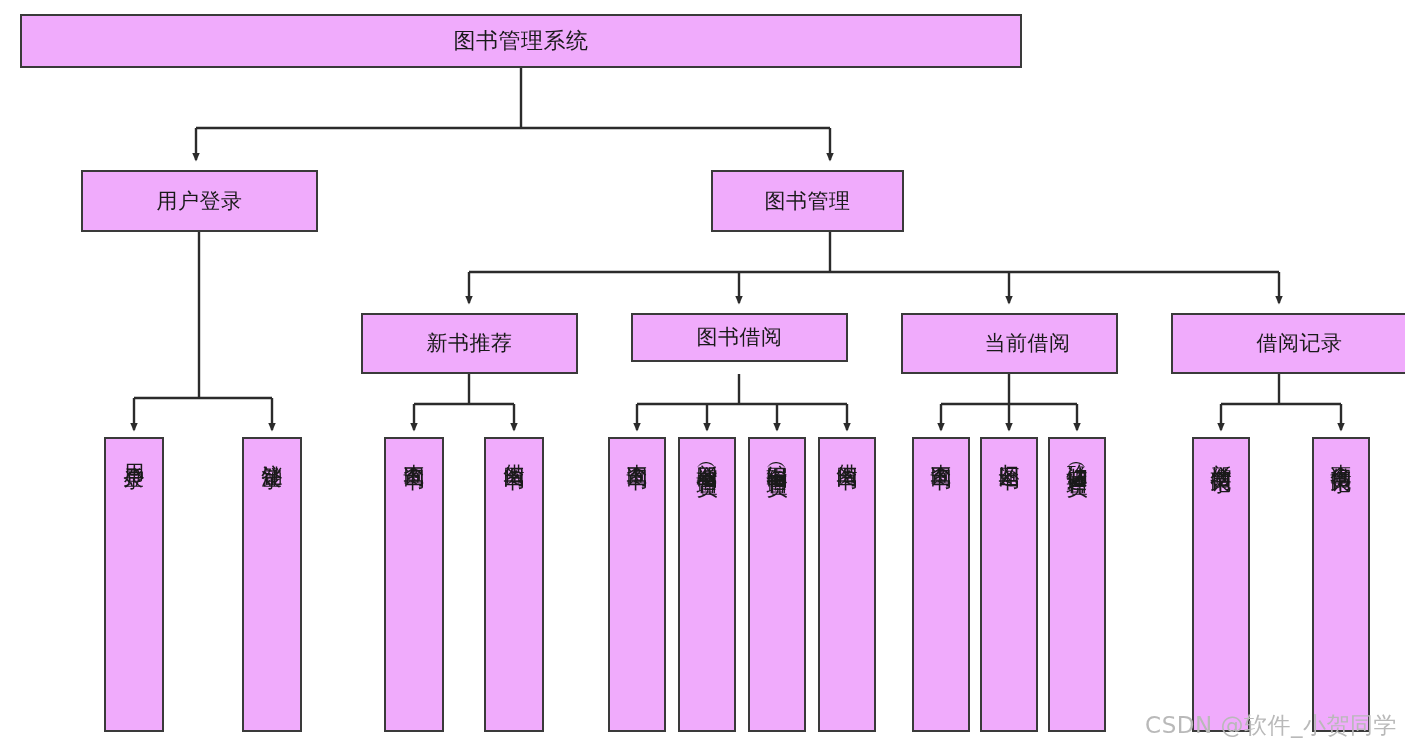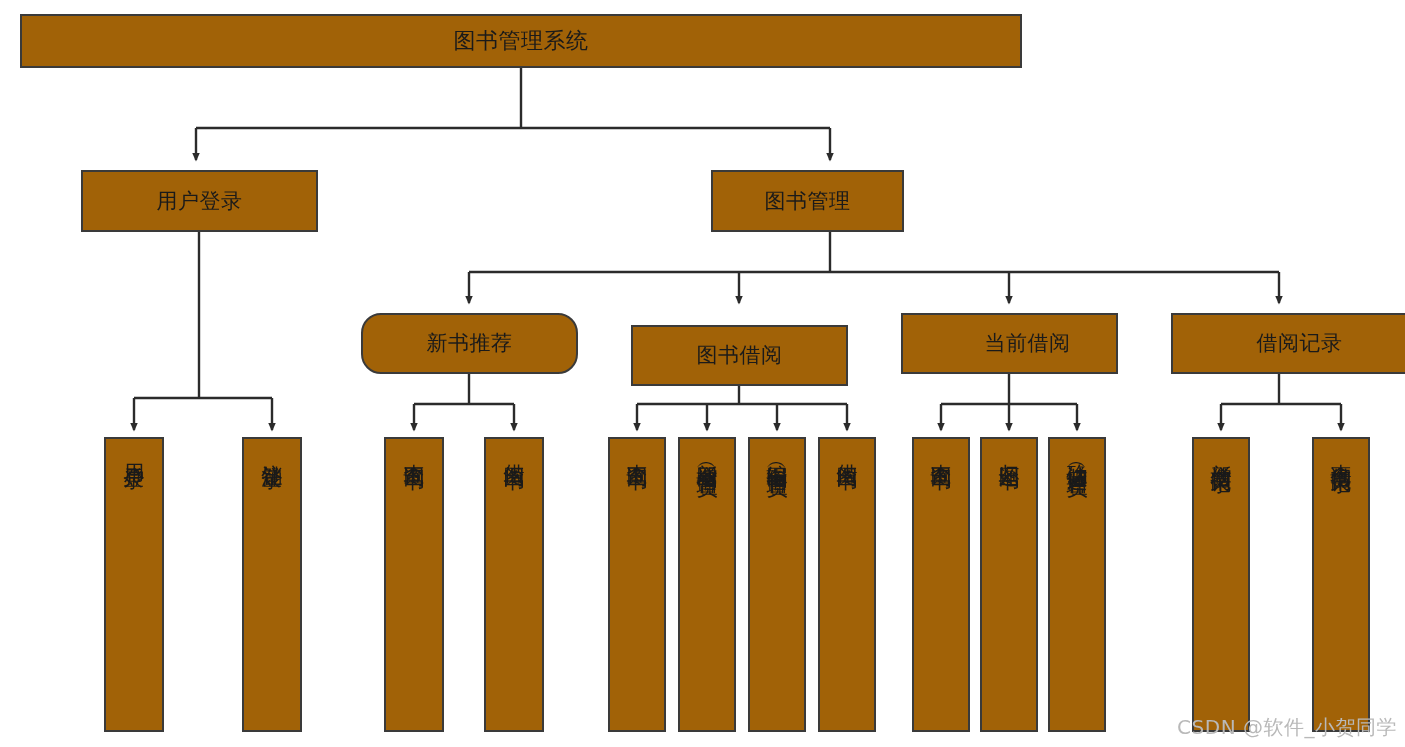--- a/index.html
+++ b/index.html
@@ -22,21 +22,21 @@
     left: 0;
     top: 0;
     width: 1405px;
     height: 747px;
     pointer-events: none;
   }
   .node {
     position: absolute;
     box-sizing: border-box;
     border: 2px solid #3a3a3a;
-    background: #a16207;
+    background: #f0abfc;
     display: flex;
     align-items: center;
     justify-content: center;
     color: #1a1a1a;
   }
   .node .label {
     display: block;
     text-align: center;
     line-height: 1.18;
     white-space: pre;
@@ -58,21 +58,21 @@
     writing-mode: vertical-rl;
     text-orientation: upright;
     font-size: 21px;
     line-height: 1.05;
     letter-spacing: 2px;
   }
   #watermark {
     position: absolute;
     right: 8px;
     bottom: 6px;
-    font-size: 20px;
+    font-size: 23px;
     color: #b9b9b9;
     white-space: nowrap;
     letter-spacing: 0.5px;
   }
 </style>
 </head>
 <body>
 
 <div id="canvas">
 
@@ -130,24 +130,24 @@
     <span class="label">图书管理系统</span>
   </div>
 
   <div class="node horiz" style="left:81px; top:170px; width:237px; height:62px;">
     <span class="label">用户登录</span>
   </div>
   <div class="node horiz" style="left:711px; top:170px; width:193px; height:62px;">
     <span class="label">图书管理</span>
   </div>
 
-  <div class="node horiz" style="left:361px; top:313px; width:217px; height:61px;border-radius:20px;">
+  <div class="node horiz" style="left:361px; top:313px; width:217px; height:61px;">
     <span class="label">新书推荐</span>
   </div>
-  <div class="node horiz" style="left:631px; top:313px; width:217px; height:61px;margin-top:12px;">
+  <div class="node horiz" style="left:631px; top:313px; width:217px; height:49px;">
     <span class="label">图书借阅</span>
   </div>
   <div class="node horiz" style="left:901px; top:313px; width:217px; height:61px;padding-left:36px;">
     <span class="label">当前借阅</span>
   </div>
   <div class="node horiz" style="left:1171px; top:313px; width:257px; height:61px;">
     <span class="label">借阅记录</span>
   </div>
 
   <div class="node vert" style="left:104px; top:437px; width:60px; height:295px;">

